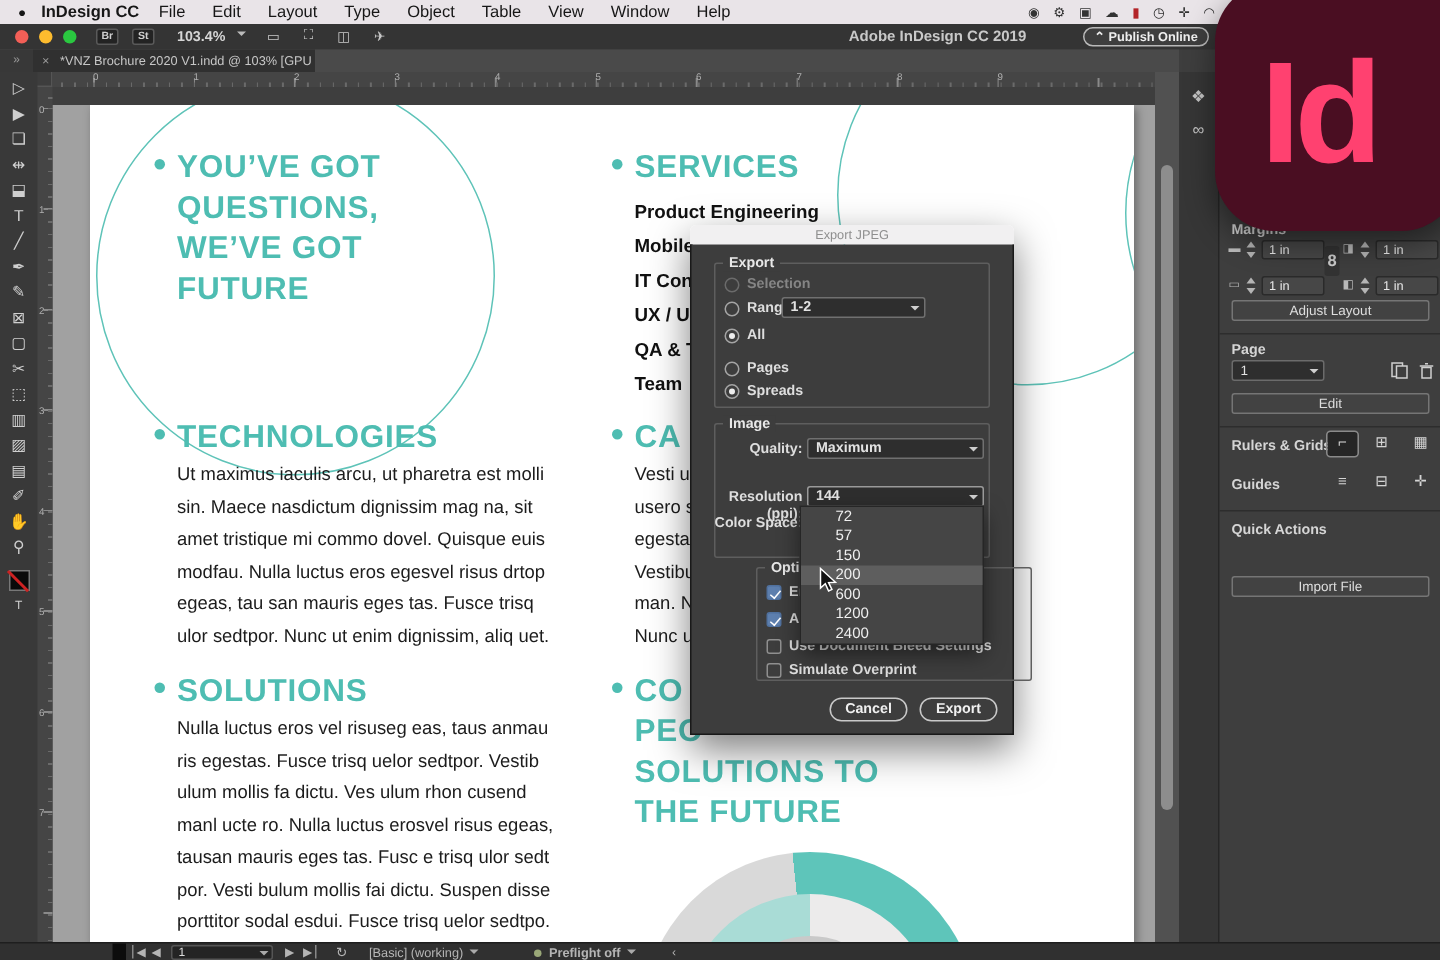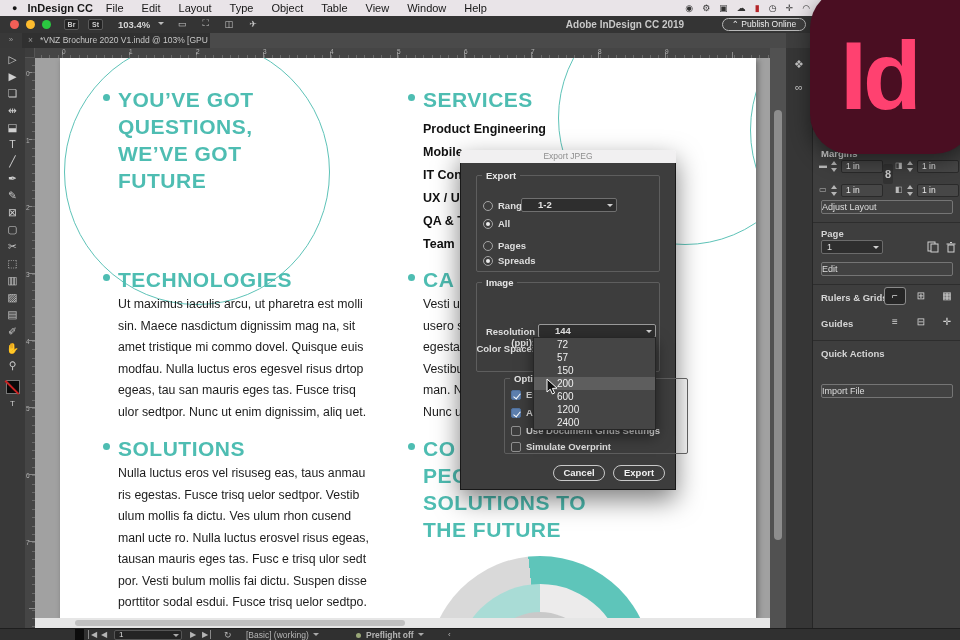--- a/index.html
+++ b/index.html
@@ -19,21 +19,21 @@
   
   .appbar{position:absolute;left:0;top:16px;width:960px;height:17px;background:#343434;z-index:4;}
   .tl{position:absolute;top:4px;width:9px;height:9px;border-radius:50%;}
   .tl.r{left:10px;background:#f35f57;} .tl.y{left:26px;background:#febc2e;} .tl.g{left:42px;background:#2ac840;}
   .miniapp{position:absolute;top:3px;width:15px;height:11px;background:#232323;border:1px solid #5a5a5a;border-radius:2px;color:#cfcfcf;font-size:7px;font-weight:bold;text-align:center;line-height:9px;}
   .zoomctl{position:absolute;left:118px;top:3px;color:#d6d6d6;font-size:9.5px;font-weight:bold;}
   .zoomctl .chev{display:inline-block;margin-left:8px;border:3px solid transparent;border-top-color:#bbb;vertical-align:middle;}
   .viewicons{position:absolute;left:178px;top:2px;display:flex;align-items:center;color:#c9c9c9;font-size:9px;}
   .viewicons span{margin-right:16px;}
   .apptitle{position:absolute;left:480px;top:3px;width:290px;text-align:center;color:#c9c9c9;font-size:10px;font-weight:bold;}
-  .publish{position:absolute;left:722px;top:2px;width:84px;height:13px;border:1px solid #b9b9b9;border-radius:7px;color:#eee;font-size:8.5px;font-weight:normal;text-align:center;line-height:11px;background:#3e3e3e;}
+  .publish{position:absolute;left:722px;top:2px;width:84px;height:13px;border:1px solid #b9b9b9;border-radius:7px;color:#eee;font-size:8.5px;font-weight:bold;text-align:center;line-height:11px;background:#3e3e3e;}
 
   
   .tabbar{position:absolute;left:0;top:33px;width:786px;height:15px;background:#4a4a4a;z-index:4;}
   .tabcorner{position:absolute;left:0;top:0;width:22px;height:15px;background:#383838;color:#9a9a9a;font-size:8px;text-align:center;line-height:14px;}
   .doctab{position:absolute;left:22px;top:0;width:188px;height:15px;background:#303030;color:#c7c7c7;font-size:8.5px;line-height:15px;padding-left:18px;white-space:nowrap;overflow:hidden;}
   .doctab .x{position:absolute;left:6px;top:0;color:#999;}
 
   
   .toolbar{position:absolute;left:0;top:48px;width:25px;height:580px;background:#393939;z-index:3;display:flex;flex-direction:column;align-items:center;padding-top:3px;}
   .toolbar .tools{display:flex;flex-direction:column;align-items:center;}
@@ -47,21 +47,21 @@
     background-size:100% 3px,100% 6px;background-position:27px 7px,27px 4px;background-repeat:repeat-x;}
   .hruler .nums{position:absolute;left:25px;top:0;display:flex;}
   .hruler .nums span{display:inline-block;width:67px;font-size:6.5px;color:#b0b0b0;padding-left:2px;}
   .vruler{position:absolute;left:25px;top:58px;width:10px;height:570px;background:#454545;z-index:3;
     background-image:repeating-linear-gradient(180deg,#6a6a6a 0 1px,transparent 1px 8.4px),repeating-linear-gradient(180deg,#8a8a8a 0 1px,transparent 1px 67px);
     background-size:3px 100%,6px 100%;background-position:7px 14px,4px 14px;background-repeat:repeat-y;}
   .vruler .nums{position:absolute;left:0;top:12px;}
   .vruler .nums span{display:block;height:67px;font-size:6.5px;color:#b0b0b0;padding-left:1px;}
 
   
-  .canvas{position:absolute;left:35px;top:58px;width:868px;height:570px;background:#a1a1a1;overflow:hidden;z-index:1;}
+  .canvas{position:absolute;left:35px;top:70px;width:868px;height:570px;background:#a1a1a1;overflow:hidden;z-index:1;}
   .pageedge{position:absolute;left:25px;top:0;width:696px;height:560px;background:#fff;overflow:hidden;box-shadow:2px 2px 6px rgba(0,0,0,.35);}
   .ring{position:absolute;border:1px solid #5ec3b8;border-radius:50%;}
   .hscroll{position:absolute;left:0;bottom:0;width:735px;height:10px;background:#e6e6e6;}
   .hscroll .thumb{position:absolute;left:40px;top:2px;width:330px;height:6px;border-radius:3px;background:#c0c0c0;}
   .vscroll{position:absolute;left:770px;top:48px;width:16px;height:580px;background:#515151;z-index:3;}
   .vscroll .thumb{position:absolute;left:4px;top:62px;width:8px;height:430px;border-radius:4px;background:#8d8d8d;}
 
   
   .bullet{position:absolute;width:7px;height:7px;border-radius:50%;background:#4ebdb2;}
   .bighead{position:absolute;color:#4ebdb2;font-size:21px;line-height:27px;font-weight:bold;letter-spacing:.5px;}
@@ -76,39 +76,39 @@
   .dtitle{position:absolute;left:0;top:0;width:216px;height:13px;background:#f1f0f1;border-radius:4px 4px 0 0;color:#8e8e8e;font-size:8.5px;text-align:center;line-height:13px;}
   .dbody{position:absolute;left:0;top:13px;width:216px;height:327px;background:#3d3d3d;border:1px solid #191919;border-top:none;}
   .dgroup{position:absolute;left:16px;width:184px;border:1px solid #5e5e5e;border-radius:2px;}
   .dlegend{position:absolute;top:-6px;left:5px;background:#3d3d3d;padding:0 4px;font-size:9.5px;font-weight:bold;color:#e8e8e8;}
   .drow{position:absolute;left:0;width:184px;height:14px;}
   .rb{position:absolute;left:6px;top:2px;width:10px;height:10px;border:1px solid #a5a5a5;border-radius:50%;}
   .rb.on:after{content:'';position:absolute;left:2px;top:2px;width:4px;height:4px;border-radius:50%;background:#ededed;}
   .rb.dis{border-color:#6b6b6b;}
   .rlab{position:absolute;left:21px;top:1px;font-size:9.5px;font-weight:bold;color:#dedede;}
   .rlab.dis{color:#858585;}
-  .dselect{position:absolute;height:14px;background:#2e2e2e;border:1px solid #707070;border-radius:2px;color:#e3e3e3;font-size:9.5px;font-weight:bold;line-height:12px;padding-left:16px;}
+  .dselect{position:absolute;height:14px;background:#2e2e2e;border:1px solid #707070;border-radius:2px;color:#e3e3e3;font-size:9.5px;font-weight:bold;line-height:12px;padding-left:5px;}
   .dselect .chev{position:absolute;right:3px;top:5px;border:3px solid transparent;border-top-color:#cfcfcf;}
   .ilab{position:absolute;width:72px;text-align:right;font-size:9.5px;font-weight:bold;color:#dedede;top:2px;left:-14px;}
   .cb{position:absolute;left:6px;top:2px;width:10px;height:10px;border:1px solid #8f8f8f;border-radius:2px;}
   .cb.on{background:#5d7fae;border-color:#50719e;}
   .cb.on:after{content:'';position:absolute;left:2.5px;top:0.5px;width:3px;height:6px;border:solid #fff;border-width:0 1.5px 1.5px 0;transform:rotate(40deg);}
   .dbtn{position:absolute;top:315px;width:52px;height:16px;border:1.5px solid #c9c9c9;border-radius:8px;color:#f0f0f0;font-size:9.5px;font-weight:bold;text-align:center;line-height:13px;background:transparent;}
   .dropdown{position:absolute;left:73px;top:187px;width:123px;background:#454545;border:1px solid #262626;box-shadow:0 6px 14px rgba(0,0,0,.5);z-index:30;}
   .dropdown div{height:13px;line-height:13px;padding-left:23px;font-size:10px;color:#f0f0f0;}
   .dropdown div.hl{background:#5e5e5e;}
   .cursor{position:absolute;left:86px;top:228px;z-index:40;}
 
   
   .iconstrip{position:absolute;left:786px;top:48px;width:26px;height:592px;background:#363636;z-index:3;}
   .iconstrip span{display:block;text-align:center;color:#c5c5c5;font-size:11px;margin-top:10px;}
   .panel{position:absolute;left:812px;top:48px;width:148px;height:592px;background:#3e3e3e;border-left:1px solid #262626;z-index:3;font-size:9.5px;color:#cfcfcf;}
   .plabel{position:absolute;left:8px;font-size:9.5px;font-weight:bold;color:#d5d5d5;}
   .pdiv{position:absolute;left:0;width:148px;height:1px;background:#2d2d2d;}
-  .pbtn{position:absolute;left:8px;width:132px;height:14px;border:1px solid #757575;border-radius:2px;color:#dedede;font-size:9px;line-height:12px;background:#424242;}
+  .pbtn{position:absolute;left:8px;width:132px;height:14px;border:1px solid #757575;border-radius:2px;color:#dedede;font-size:9px;text-align:center;line-height:12px;background:#424242;}
   .mfield{position:absolute;width:66px;height:13px;}
   .micon{position:absolute;left:0;top:1px;font-size:8px;color:#b9b9b9;}
   .stp{position:absolute;left:11px;top:0;width:8px;height:13px;}
   .stp:before{content:'';position:absolute;left:1px;top:1px;border:3px solid transparent;border-bottom:4px solid #b5b5b5;border-top:none;}
   .stp:after{content:'';position:absolute;left:1px;top:8px;border:3px solid transparent;border-top:4px solid #b5b5b5;border-bottom:none;}
   .minput{position:absolute;left:22px;top:0;width:42px;height:13px;background:#474747;border:1px solid #2a2a2a;border-radius:2px;color:#e8e8e8;font-size:8.5px;line-height:11px;padding-left:4px;}
   .chain{position:absolute;left:70px;top:116px;width:10px;height:20px;color:#c9c9c9;font-size:11px;font-weight:bold;text-align:center;line-height:20px;background:#333;border-radius:2px;}
   .pselect{position:absolute;left:8px;width:62px;height:14px;background:#2e2e2e;border:1px solid #6b6b6b;border-radius:2px;color:#e3e3e3;font-size:9px;line-height:12px;padding-left:5px;}
   .pselect .chev{position:absolute;right:3px;top:5px;border:3px solid transparent;border-top-color:#cfcfcf;}
   .picbtn{position:absolute;width:20px;height:16px;color:#d5d5d5;font-size:10px;text-align:center;line-height:15px;border-radius:2px;}
@@ -359,20 +359,24 @@
     <span class="plabel" style="top:300px;">Quick Actions</span>
     <span class="pbtn" style="top:316px;margin-top:20px;">Import File</span>
   </div>
 
   <div class="dialog">
     <div class="dtitle">Export JPEG</div>
     <div class="dbody"></div>
 
     <div class="dgroup" style="top:25px;height:97px;">
       <span class="dlegend">Export</span>
+      <div class="drow" style="top:7px;">
+        <span class="rb dis"></span>
+        <span class="rlab dis">Selection</span>
+      </div>
       <div class="drow" style="top:23px;">
         <span class="rb"></span>
         <span class="rlab">Range:</span>
         <span class="dselect" style="left:44px;top:-1px;width:96px;"><span>1-2</span><span class="chev"></span></span>
       </div>
       <div class="drow" style="top:41px;">
         <span class="rb on"></span>
         <span class="rlab">All</span>
       </div>
       <div class="drow" style="top:63px;">
@@ -380,20 +384,24 @@
         <span class="rlab">Pages</span>
       </div>
       <div class="drow" style="top:78px;">
         <span class="rb on"></span>
         <span class="rlab">Spreads</span>
       </div>
     </div>
 
     <div class="dgroup" style="top:132px;height:90px;">
       <span class="dlegend">Image</span>
+      <div class="drow" style="top:9px;">
+        <span class="ilab">Quality:</span>
+        <span class="dselect" style="left:61px;top:0;width:118px;"><span>Maximum</span><span class="chev"></span></span>
+      </div>
       <div class="drow" style="top:41px;">
         <span class="ilab">Resolution (ppi):</span>
         <span class="dselect" style="left:61px;top:0;width:118px;border-color:#9a9a9a;"><span>144</span><span class="chev"></span></span>
       </div>
       <div class="drow" style="top:58px;">
         <span class="ilab">Color Space:</span>
       </div>
     </div>
 
     <div class="dgroup" style="top:228px;height:76px;margin-left:28px;">
@@ -401,21 +409,21 @@
       <div class="drow" style="top:9px;">
         <span class="cb on"></span>
         <span class="rlab">Embed Color Profile</span>
       </div>
       <div class="drow" style="top:27px;">
         <span class="cb on"></span>
         <span class="rlab">Anti-alias</span>
       </div>
       <div class="drow" style="top:45px;">
         <span class="cb"></span>
-        <span class="rlab">Use Document Grids Settings</span>
+        <span class="rlab">Use Document Bleed Settings</span>
       </div>
       <div class="drow" style="top:61px;">
         <span class="cb"></span>
         <span class="rlab">Simulate Overprint</span>
       </div>
     </div>
 
     <span class="dbtn" style="left:93px;">Cancel</span>
     <span class="dbtn" style="left:153px;">Export</span>
 

